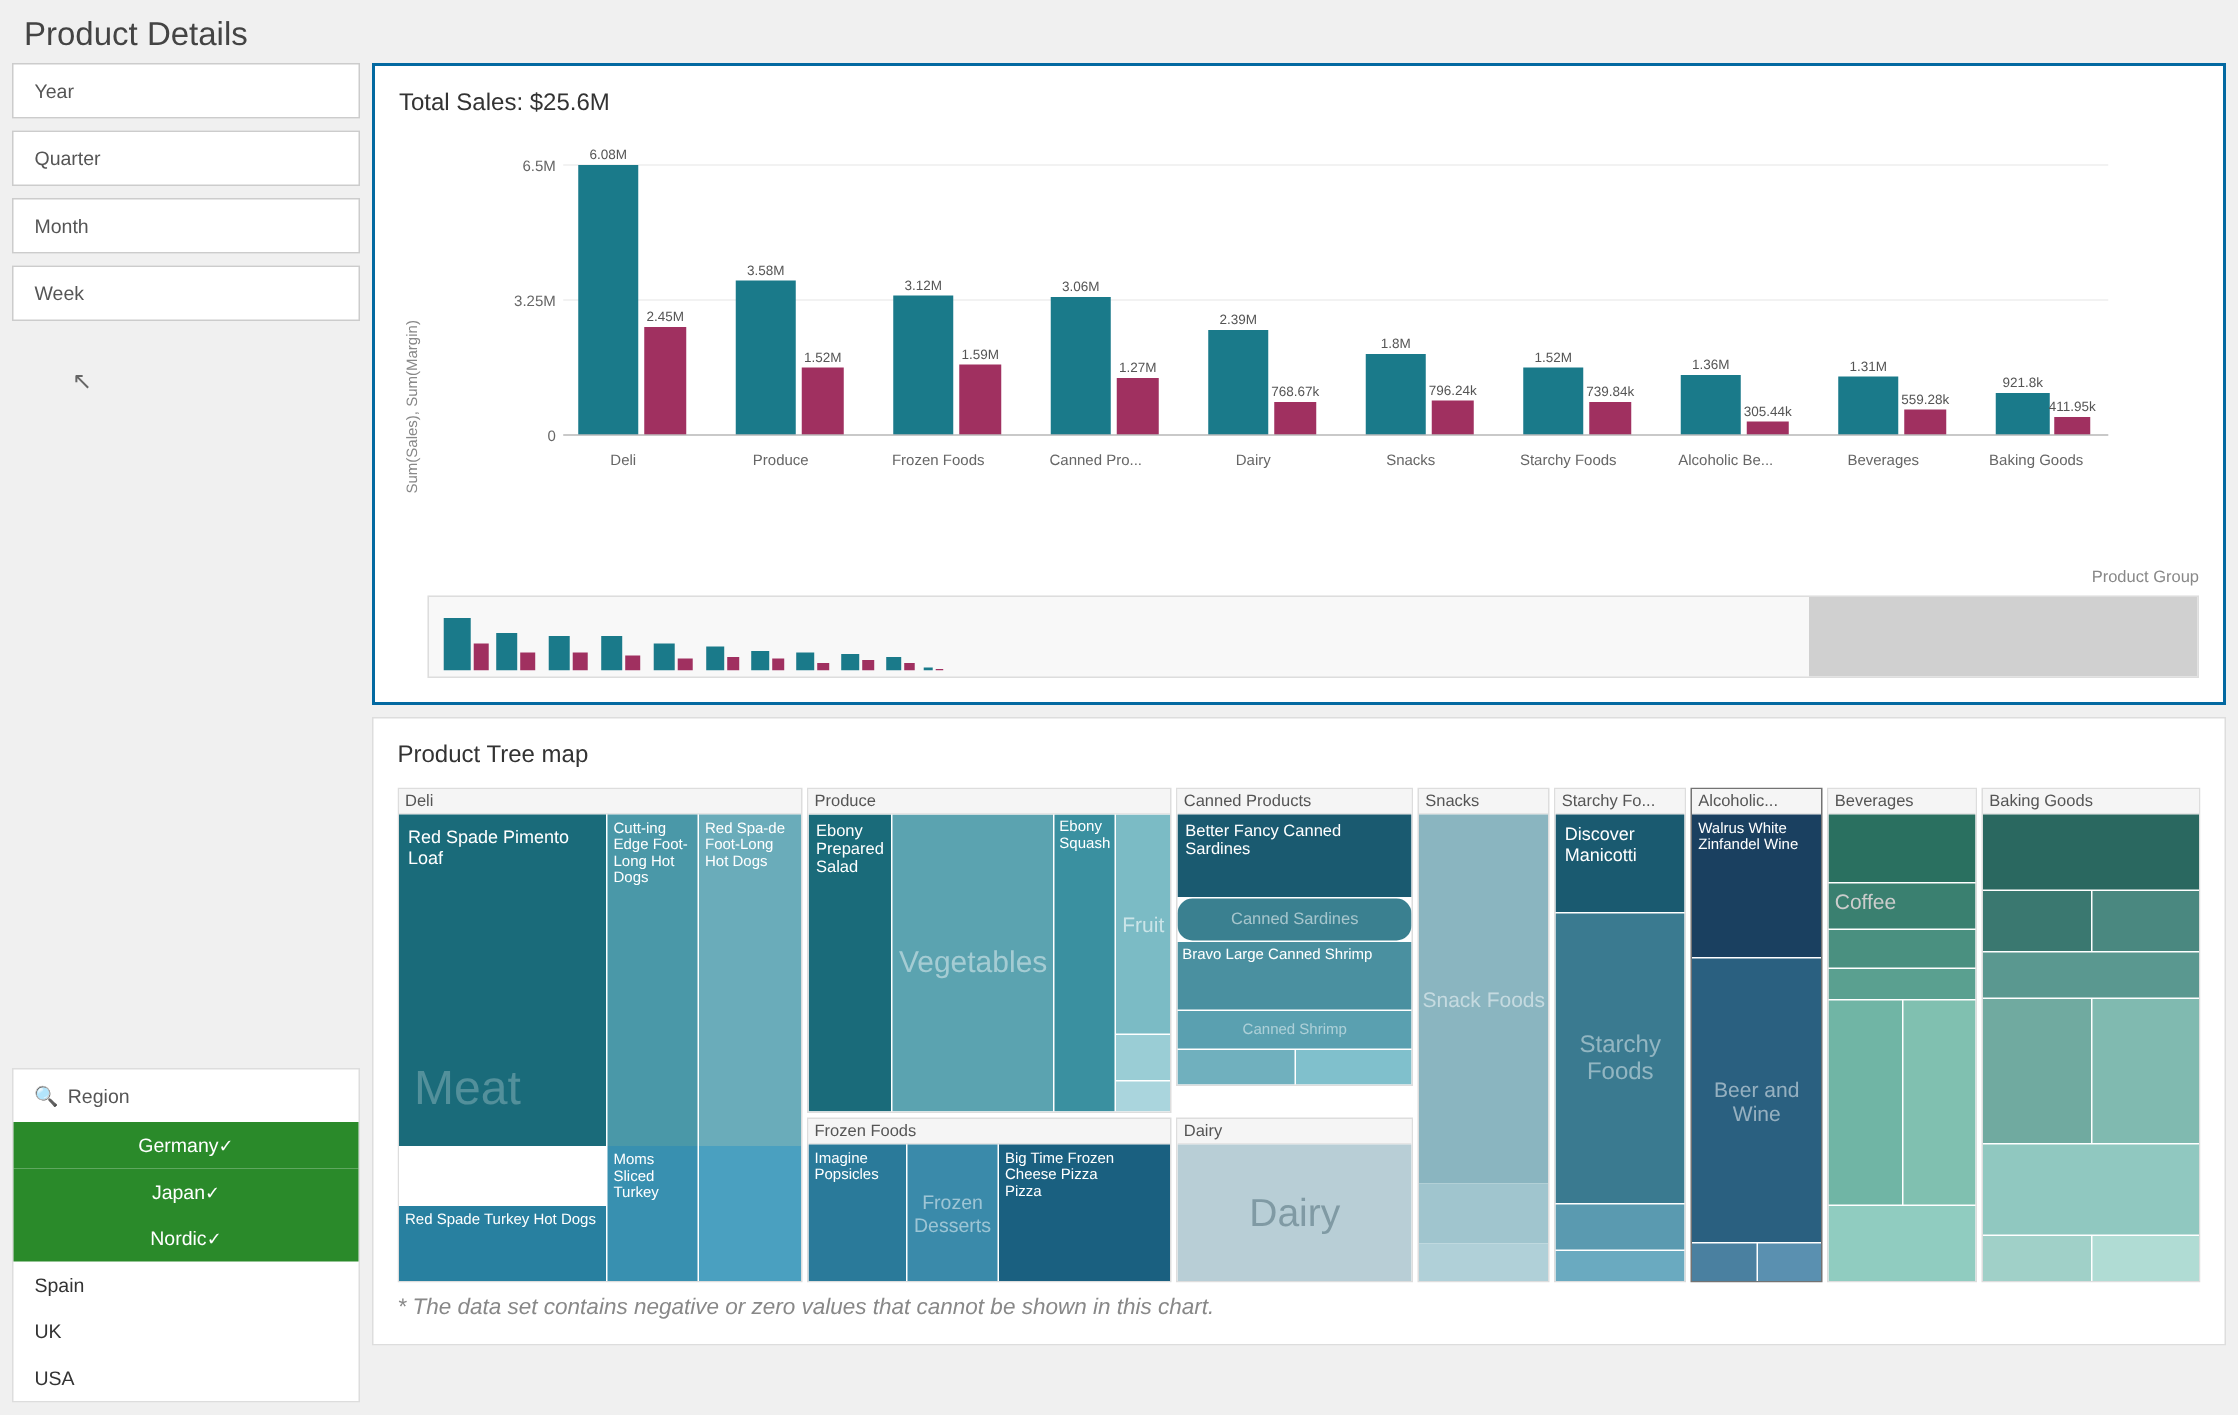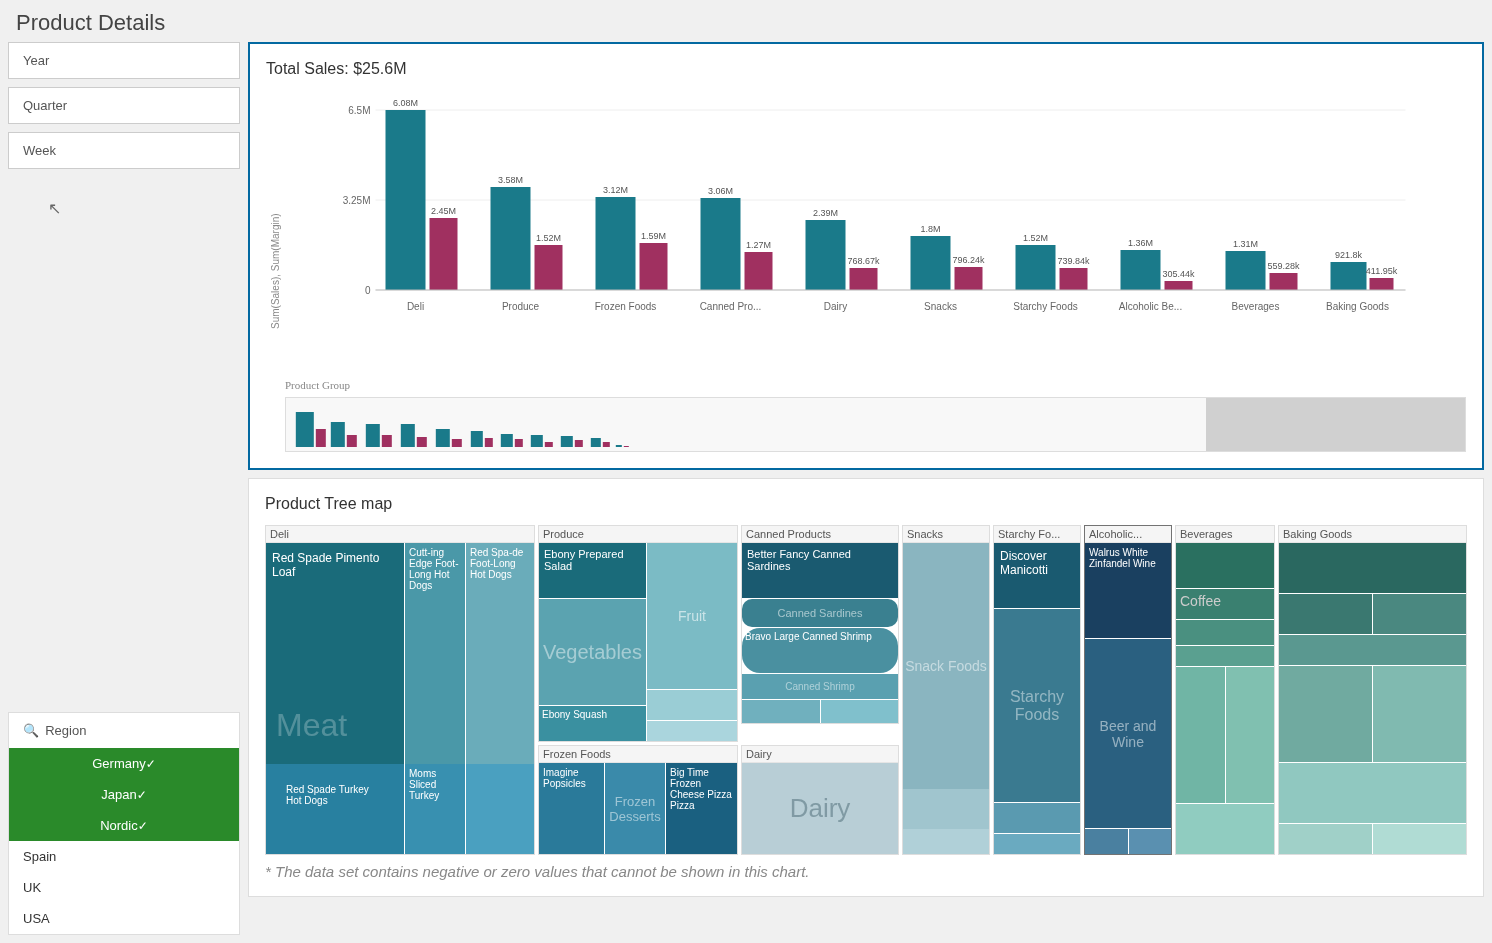--- a/index.html
+++ b/index.html
@@ -55,20 +55,21 @@
 
   <div class="page-title">Product Details</div>
 
   <div class="main-content">
 
     <div class="sidebar">
 
       <div class="sidebar-filters">
         <div class="filter-item">Year</div>
         <div class="filter-item">Quarter</div>
+        <div class="filter-item">Month</div>
         <div class="filter-item">Week</div>
       </div>
 
       <div style="flex: 1; min-height: 60px; position: relative;">
         <span style="position: absolute; top: 30px; left: 40px; font-size: 16px; color: #666;">↖</span>
       </div>
 
       <div class="region-section">
         <div class="region-header">
           <span style="font-size: 13px;">🔍</span>
@@ -175,21 +176,21 @@
               <rect x="995" y="172" width="36" height="28" class="bar-teal"></rect>
               <text x="1013" y="168" class="bar-label">921.8k</text>
               <rect x="1034" y="188" width="24" height="12" class="bar-pink"></rect>
               <text x="1046" y="184" class="bar-label">411.95k</text>
               <text x="1022" y="220" class="axis-text" text-anchor="middle">Baking Goods</text>
 
               <line x1="40" y1="200" x2="1070" y2="200" stroke="#bbb" stroke-width="1"></line>
             </svg>
 
             
-            <div style="text-align: left; font-size: 11px; color: #888; margin-top: -4px; font-family: Liberation Serif, serif;">Product Group</div>
+            <div style="text-align: right; font-size: 11px; color: #888; margin-top: -4px;">Product Group</div>
 
             
             <div style="margin-top: 6px; border: 1px solid #ddd; background: #f8f8f8; height: 55px; display: flex; overflow: hidden;">
               <div style="flex: 1; padding: 4px 6px; display: flex; align-items: flex-end; gap: 2px;">
                 <svg viewBox="0 0 900 40" width="100%" height="40">
                   <rect x="0" y="5" width="18" height="35" class="mini-bar-teal"></rect>
                   <rect x="20" y="22" width="10" height="18" class="mini-bar-pink"></rect>
                   <rect x="35" y="15" width="14" height="25" class="mini-bar-teal"></rect>
                   <rect x="51" y="28" width="10" height="12" class="mini-bar-pink"></rect>
                   <rect x="70" y="17" width="14" height="23" class="mini-bar-teal"></rect>
@@ -230,33 +231,33 @@
               <div style="display: flex; flex: 1; gap: 1px;">
                 <div style="background: #1a6b7a; color: #fff; font-size: 12px; font-weight: 500; padding: 8px 6px; flex: 0 0 138px; position: relative;">
                   <span>Red Spade Pimento Loaf</span>
                   <div style="position: absolute; bottom: 20px; left: 10px; font-size: 32px; color: rgba(255,255,255,0.25); font-weight: 300;">Meat</div>
                 </div>
                 <div style="background: #4a98a8; color: #fff; font-size: 10px; padding: 4px; flex: 0 0 60px;">Cutt-ing Edge Foot-Long Hot Dogs</div>
                 <div style="background: #6aacba; color: #fff; font-size: 10px; padding: 4px; flex: 1;">Red Spa-de Foot-Long Hot Dogs</div>
               </div>
 
               <div style="display: flex; gap: 1px; height: 90px;">
-                <div style="background: #2880a0; color: #fff; font-size: 10px; padding: 20px; flex: 0 0 138px;">Red Spade Turkey Hot Dogs</div>
+                <div style="background: #2880a0; color: #fff; font-size: 10px; padding: 4px; flex: 0 0 138px; margin-top: 40px;">Red Spade Turkey Hot Dogs</div>
                 <div style="background: #3890b0; color: #fff; font-size: 10px; padding: 4px; flex: 0 0 60px;">Moms Sliced Turkey</div>
                 <div style="background: #4aa0c0; flex: 1;"></div>
               </div>
             </div>
           </div>
 
           <div style="flex: 0 0 200px; display: flex; flex-direction: column; gap: 3px;">
 
             <div style="border: 1px solid #ddd; display: flex; flex-direction: column; flex: 1; overflow: hidden;">
               <div style="font-size: 11px; color: #555; padding: 2px 4px; background: #f5f5f5; border-bottom: 1px solid #e5e5e5;">Produce</div>
               <div style="flex: 1; display: flex; gap: 1px; overflow: hidden;">
-                <div style="flex: 0 0 100px; display: flex; flex-direction: column; gap: 1px;">
+                <div style="flex: 0 0 100px; display: flex; flex-direction: row; gap: 1px;">
                   <div style="background: #1a6b7a; color: #fff; font-size: 11px; padding: 5px; flex: 0 0 55px;">Ebony Prepared Salad</div>
                   <div style="background: #5ba3b0; color: rgba(255,255,255,0.45); font-size: 20px; padding: 4px; flex: 1; display: flex; align-items: center; justify-content: center;">Vegetables</div>
                   <div style="background: #3a90a0; color: #fff; font-size: 10px; padding: 3px; flex: 0 0 35px;">Ebony Squash</div>
                 </div>
                 <div style="flex: 1; display: flex; flex-direction: column; gap: 1px;">
                   <div style="background: #7bbbc5; color: rgba(255,255,255,0.6); font-size: 14px; padding: 4px; flex: 1; display: flex; align-items: center; justify-content: center;">Fruit</div>
                   <div style="background: #9acdd5; flex: 0 0 30px;"></div>
                   <div style="background: #aad5dd; flex: 0 0 20px;"></div>
                 </div>
               </div>
@@ -272,21 +273,21 @@
             </div>
           </div>
 
           <div style="flex: 0 0 158px; display: flex; flex-direction: column; gap: 21px;">
 
             <div style="border: 1px solid #ddd; display: flex; flex-direction: column; flex: 1; overflow: hidden;">
               <div style="font-size: 11px; color: #555; padding: 2px 4px; background: #f5f5f5; border-bottom: 1px solid #e5e5e5;">Canned Products</div>
               <div style="flex: 1; display: flex; flex-direction: column; gap: 1px;">
                 <div style="background: #1a5a70; color: #fff; font-size: 11px; padding: 5px; flex: 0 0 55px;">Better Fancy Canned Sardines</div>
                 <div style="background: #3a8090; color: rgba(255,255,255,0.55); font-size: 11px; padding: 3px; flex: 0 0 28px; display: flex; align-items: center; justify-content: center; border-radius: 10px;">Canned Sardines</div>
-                <div style="background: #4a90a0; color: #fff; font-size: 10px; padding: 3px; flex: 0 0 45px; border-radius: 18px;">Bravo Large Canned Shrimp</div>
+                <div style="background: #4a90a0; color: #fff; font-size: 10px; padding: 3px; flex: 0 0 45px;">Bravo Large Canned Shrimp</div>
                 <div style="background: #5aa0b0; color: rgba(255,255,255,0.5); font-size: 10px; padding: 3px; flex: 0 0 25px; display: flex; align-items: center; justify-content: center;">Canned Shrimp</div>
                 <div style="display: flex; gap: 1px; flex: 1;">
                   <div style="background: #70b0be; flex: 1;"></div>
                   <div style="background: #80c0cc; flex: 1;"></div>
                 </div>
               </div>
             </div>
 
             <div style="border: 1px solid #ddd; display: flex; flex-direction: column; flex: 0 0 110px; overflow: hidden;">
               <div style="font-size: 11px; color: #555; padding: 2px 4px; background: #f5f5f5; border-bottom: 1px solid #e5e5e5;">Dairy</div>

